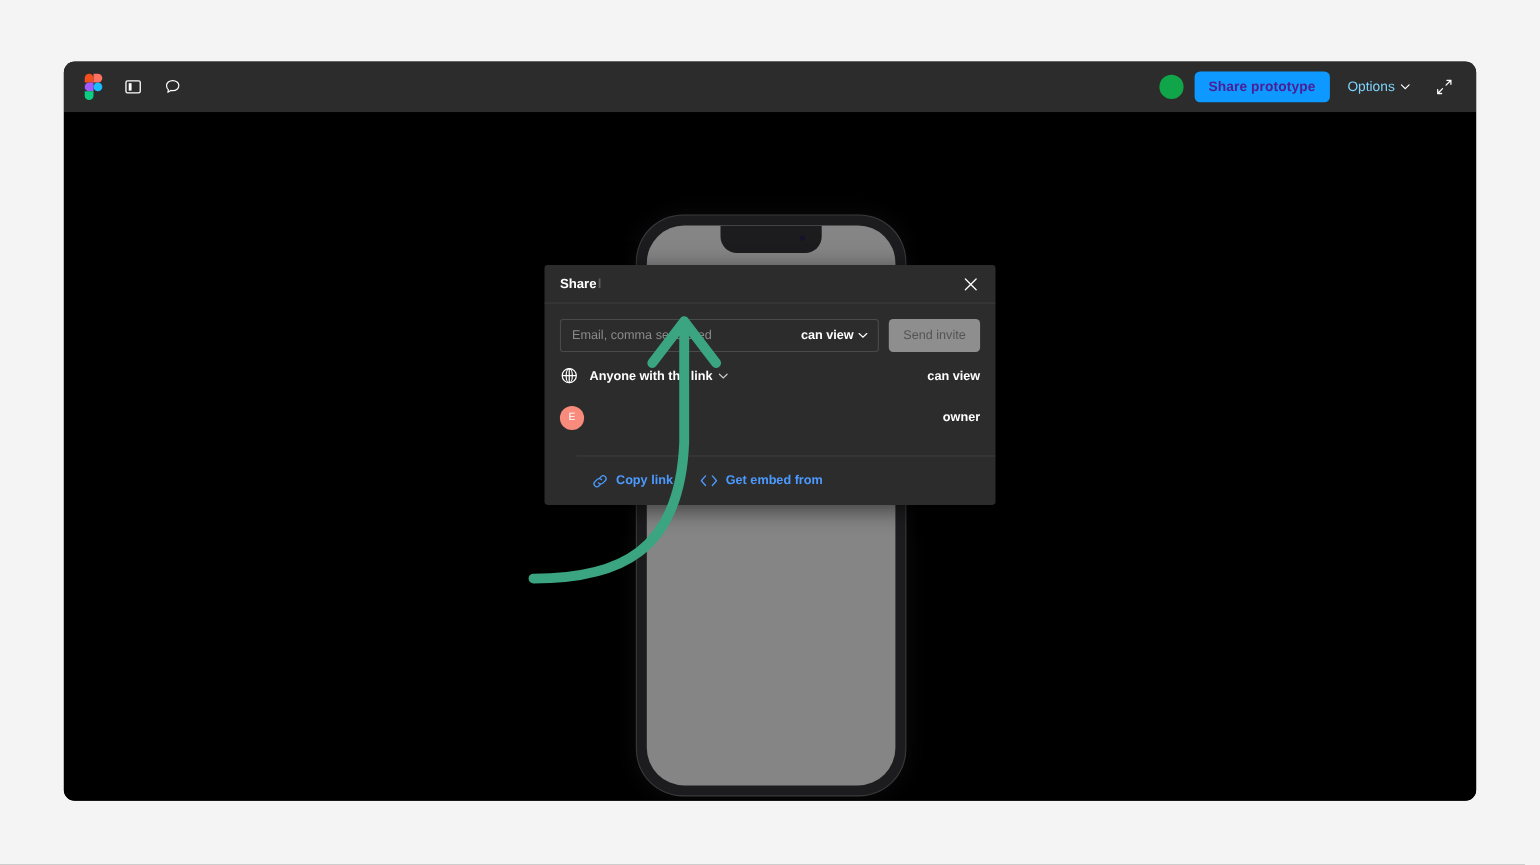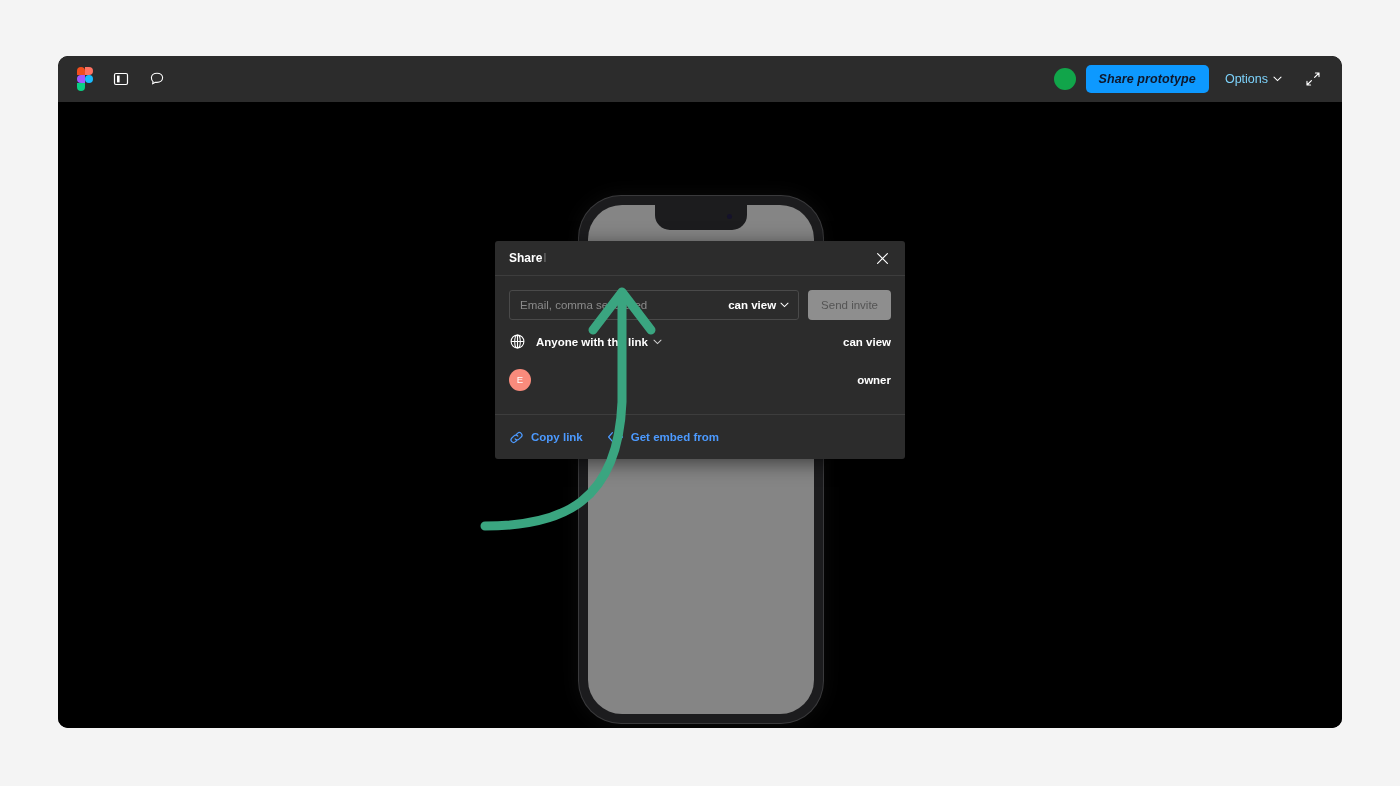--- a/index.html
+++ b/index.html
@@ -45,28 +45,27 @@
   .fg-c { width:8px; height:8px; background:#a259ff; left:0; top:8px; border-radius:4px 0 0 4px; }
   .fg-d { width:8px; height:8px; background:#1abcfe; left:8px; top:8px; border-radius:50%; }
   .fg-e { width:8px; height:8px; background:#0acf83; left:0; top:16px; border-radius:0 0 4px 4px; }
 
   #presence-dot {
     width: 22px; height: 22px; border-radius: 50%;
     background: #11a54a;
   }
 
   #share-prototype-button {
-    background: #0d99ff; color: #0f172a;
+    background: #0d99ff; color: #4c1d95;
     font-size: 12.5px; font-weight: bold;
     height: 28px; padding: 0 13px;
     border-radius: 5px; border: none;
     display: flex; align-items: center;
     cursor: pointer; font-family: "Liberation Sans", sans-serif;
     letter-spacing: .1px;
-    font-style: italic;
   }
 
   #options-menu {
     display: flex; align-items: center; gap: 5px;
     color: #7dd3fc; font-size: 12.5px;
     padding: 0 6px; height: 28px; cursor: pointer;
     border-radius: 4px;
   }
 
   
@@ -187,21 +186,21 @@
     background: #f98b7c; color: #ffffff;
     font-size: 9.5px; display: flex;
     align-items: center; justify-content: center;
     flex: none;
   }
 
   #dialog-footer {
     height: 45px; flex: none;
     border-top: 1px solid #3d3d3d;
     display: flex; align-items: center;
-    padding: 0 14px; gap: 24px;
+    padding: 0 14px; gap: 24px; margin-left: 29px;
   }
   .footer-link {
     display: flex; align-items: center; gap: 7px;
     color: #4c9aff; font-size: 11.5px; font-weight: bold;
     cursor: pointer;
   }
 
   
   #annotation-text {
     position: absolute;

